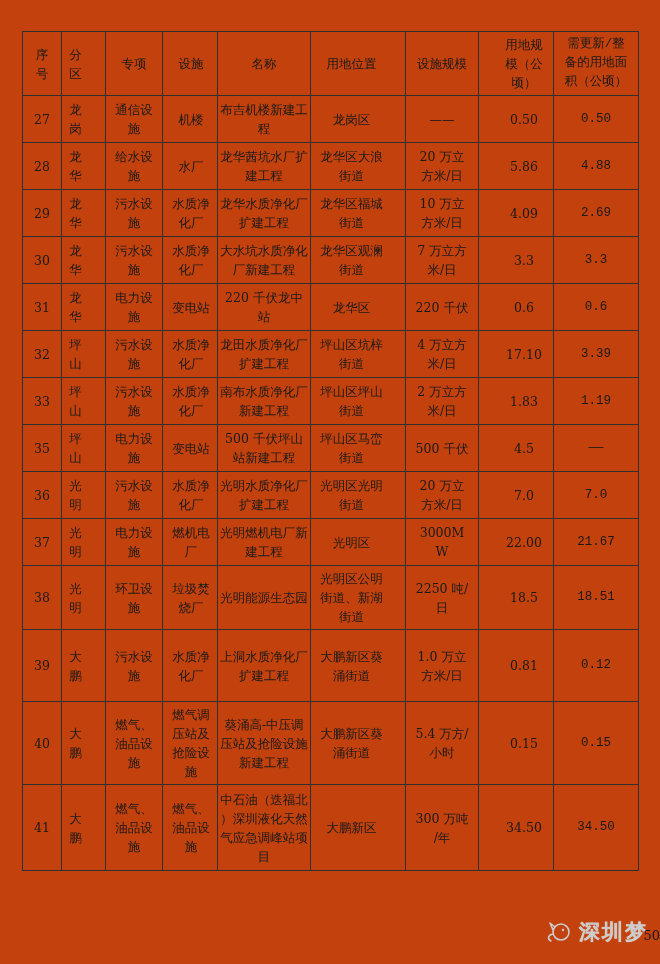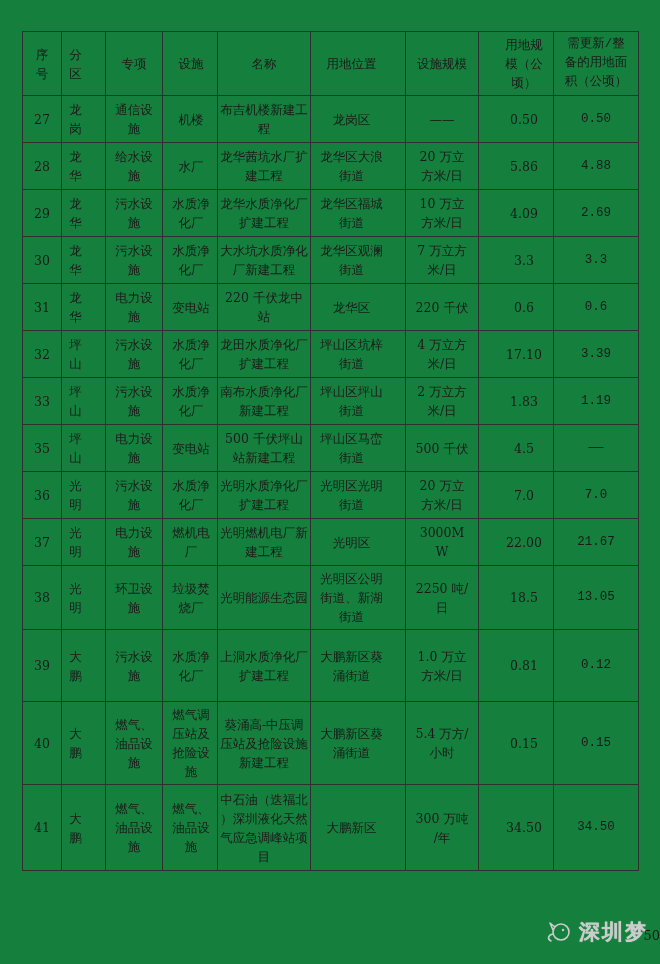--- a/index.html
+++ b/index.html
@@ -1,20 +1,20 @@
 <!DOCTYPE html>
 <html><head>
 <meta charset="utf-8">
 <style>
   html,body { margin:0; padding:0; }
   body { background:#ffffff; }
   .page {
     position:relative;
     width:660px; height:964px;
-    background:#15803d;
+    background:#c2410c;
     font-family:"DejaVu Serif", serif;
     color:#1a1a1a;
     overflow:hidden;
   }
   table.facility-table {
     position:absolute; left:22px; top:31px;
     width:616px;
     border-collapse:collapse;
     table-layout:fixed;
   }
@@ -204,21 +204,21 @@
         </tr>
         <tr>
           <td class="c0">38</td>
           <td class="c1">光明</td>
           <td class="c2">环卫设施</td>
           <td class="c3">垃圾焚烧厂</td>
           <td class="c4">光明能源生态园</td>
           <td class="c5">光明区公明街道、新湖街道</td>
           <td class="c6">2250 吨/日</td>
           <td class="c7">18.5</td>
-          <td class="c8">13.05</td>
+          <td class="c8">18.51</td>
         </tr>
         <tr>
           <td class="c0">39</td>
           <td class="c1">大鹏</td>
           <td class="c2">污水设施</td>
           <td class="c3">水质净化厂</td>
           <td class="c4">上洞水质净化厂扩建工程</td>
           <td class="c5">大鹏新区葵涌街道</td>
           <td class="c6">1.0 万立方米/日</td>
           <td class="c7">0.81</td>

